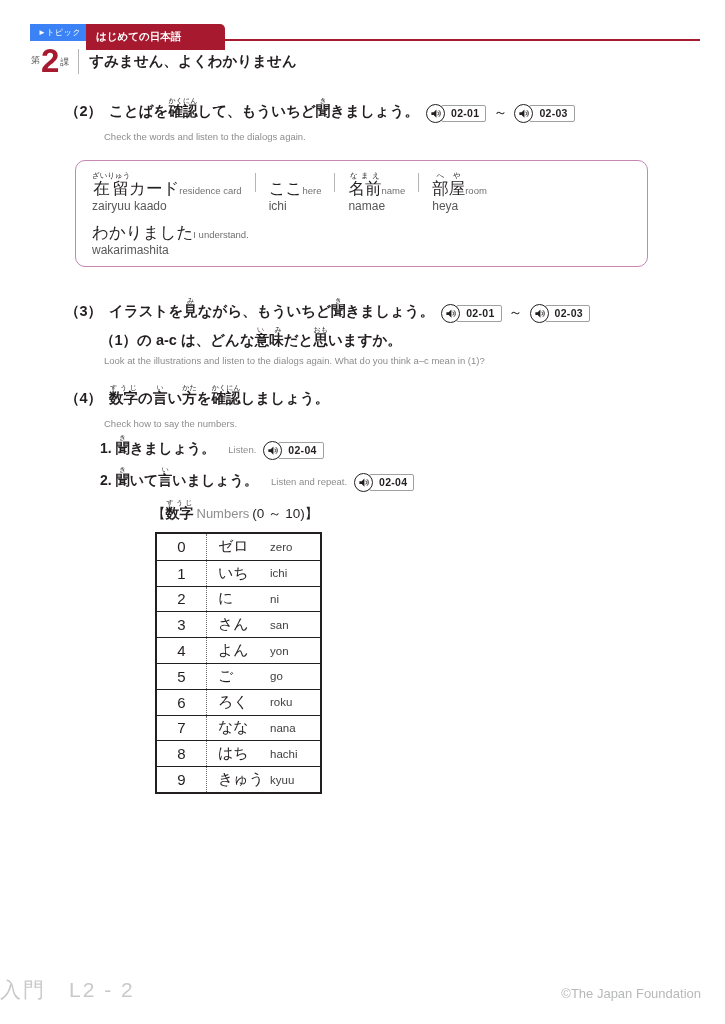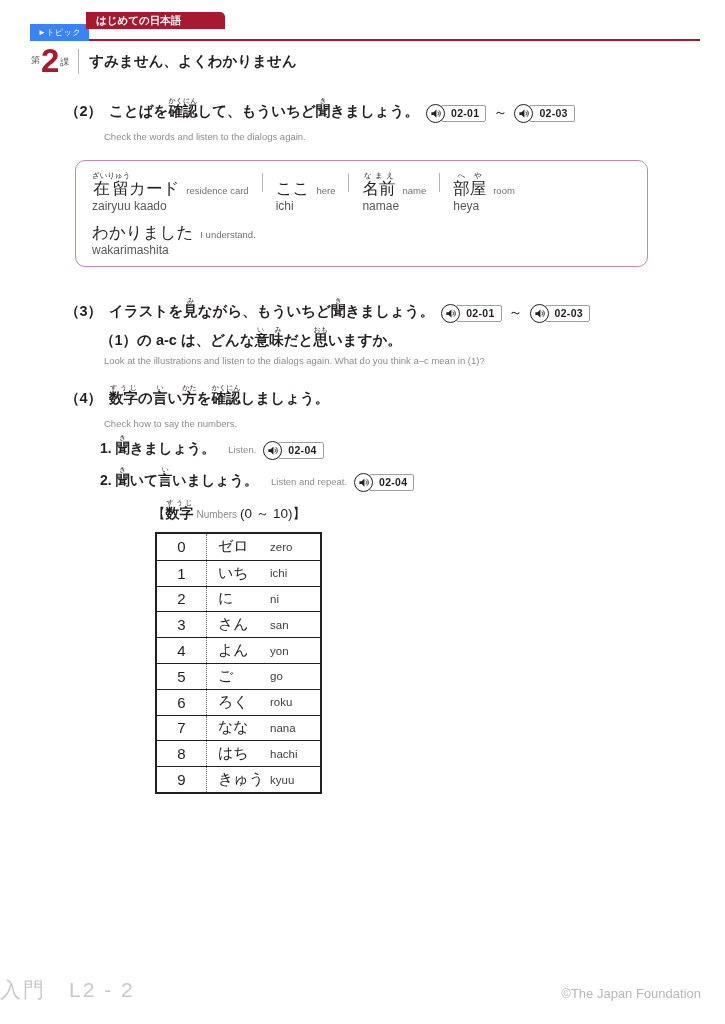--- a/index.html
+++ b/index.html
@@ -9,21 +9,21 @@
     font-family:"Liberation Sans","DejaVu Sans",sans-serif; color:#231f20;
     overflow:hidden;
   }
   
   .red-line { position:absolute; left:30px; top:39px; width:670px; height:2px; background:#a6192e; }
   .topic-tab {
     position:absolute; left:30px; top:24px; height:17px; background:#3b82f6; color:#fff;
     font-size:8px; display:flex; align-items:center; padding:0 8px; letter-spacing:0.5px; z-index:2;
   }
   .topic-bar {
-    position:absolute; left:86px; top:12px; width:139px; height:17px; background:#a6192e; color:#fff;
+    position:absolute; left:86px; top:24px; width:139px; height:26px; background:#a6192e; color:#fff;
     font-size:10.5px; font-weight:bold; display:flex; align-items:center; padding-left:10px;
     border-radius:0 5px 0 0; z-index:2;
   }
   .lesson { position:absolute; left:31px; top:45px; display:flex; align-items:center; }
   .lesson-prefix { font-size:9px; color:#595757; align-self:flex-start; margin-top:9px; }
   .lesson-number { font-size:33px; font-weight:bold; color:#a6192e; line-height:0.95; margin:0 1px; }
   .lesson-suffix { font-size:9px; color:#595757; align-self:flex-start; margin-top:11px; }
   .lesson-divider { width:1px; height:25px; background:#b5b5b6; margin:2px 10px 0 9px; }
   .lesson-title { font-weight:bold; font-size:14.5px; margin-top:2px; }
 
@@ -47,36 +47,36 @@
   .tilde { font-weight:normal; font-size:14px; margin-left:7px; vertical-align:-1px; }
 
   
   .vocab-box {
     position:absolute; left:75px; top:160px; width:573px; height:107px;
     border:1.5px solid #c687b2; border-radius:10px; background:#fff; padding:11px 0 0 16px;
   }
   .vocab-row { display:flex; align-items:flex-end; }
   .vocab-row2 { margin-top:7px; }
   .vocab-item { display:flex; flex-direction:column; }
-  .word-line { display:flex; align-items:baseline; gap:7px; }
+  .word-line { display:flex; align-items:baseline; }
   .vocab-word { font-size:16.5px; line-height:1.5; white-space:nowrap; }
   .vocab-word rt { font-size:7.5px; }
   .vocab-gloss { font-size:9.5px; color:#727171; white-space:nowrap; }
   .vocab-romaji { font-size:12px; color:#595757; margin-top:-2px; white-space:nowrap; }
   .vocab-divider { width:1px; height:19px; background:#b5b5b6; margin:0 13px 21px 13px; align-self:flex-end; }
 
   
   .step { position:absolute; font-weight:bold; font-size:14px; line-height:1.15; white-space:nowrap; }
   .step-num { margin-right:4px; }
   .inline-eng { font-size:9.5px; color:#8d8d8e; font-weight:normal; margin-left:13px; }
 
   
   .tbl-title { position:absolute; left:152px; top:499px; font-size:13.5px; line-height:1.15; white-space:nowrap; }
   .tbl-title .tw { font-weight:bold; font-size:14px; }
-  .tbl-title .tsub { font-size:10px; color:#8d8d8e; margin:0 3px; }
+  .tbl-title .tsub { font-size:13px; color:#8d8d8e; margin:0 3px; }
   .num-table { position:absolute; left:155px; top:532px; width:167px; border:2px solid #231f20; background:#fff; }
   .num-row { display:flex; align-items:stretch; height:25.8px; border-top:1px solid #231f20; }
   .num-row:first-child { border-top:none; }
   .cell-digit {
     width:50px; flex:none; border-right:1px dotted #727171;
     display:flex; align-items:center; justify-content:center; font-size:15px;
   }
   .cell-word { flex:1; display:flex; align-items:center; padding-left:11px; }
   .cell-kana { font-size:15px; width:52px; flex:none; }
   .cell-romaji { font-size:11.5px; color:#404040; }

